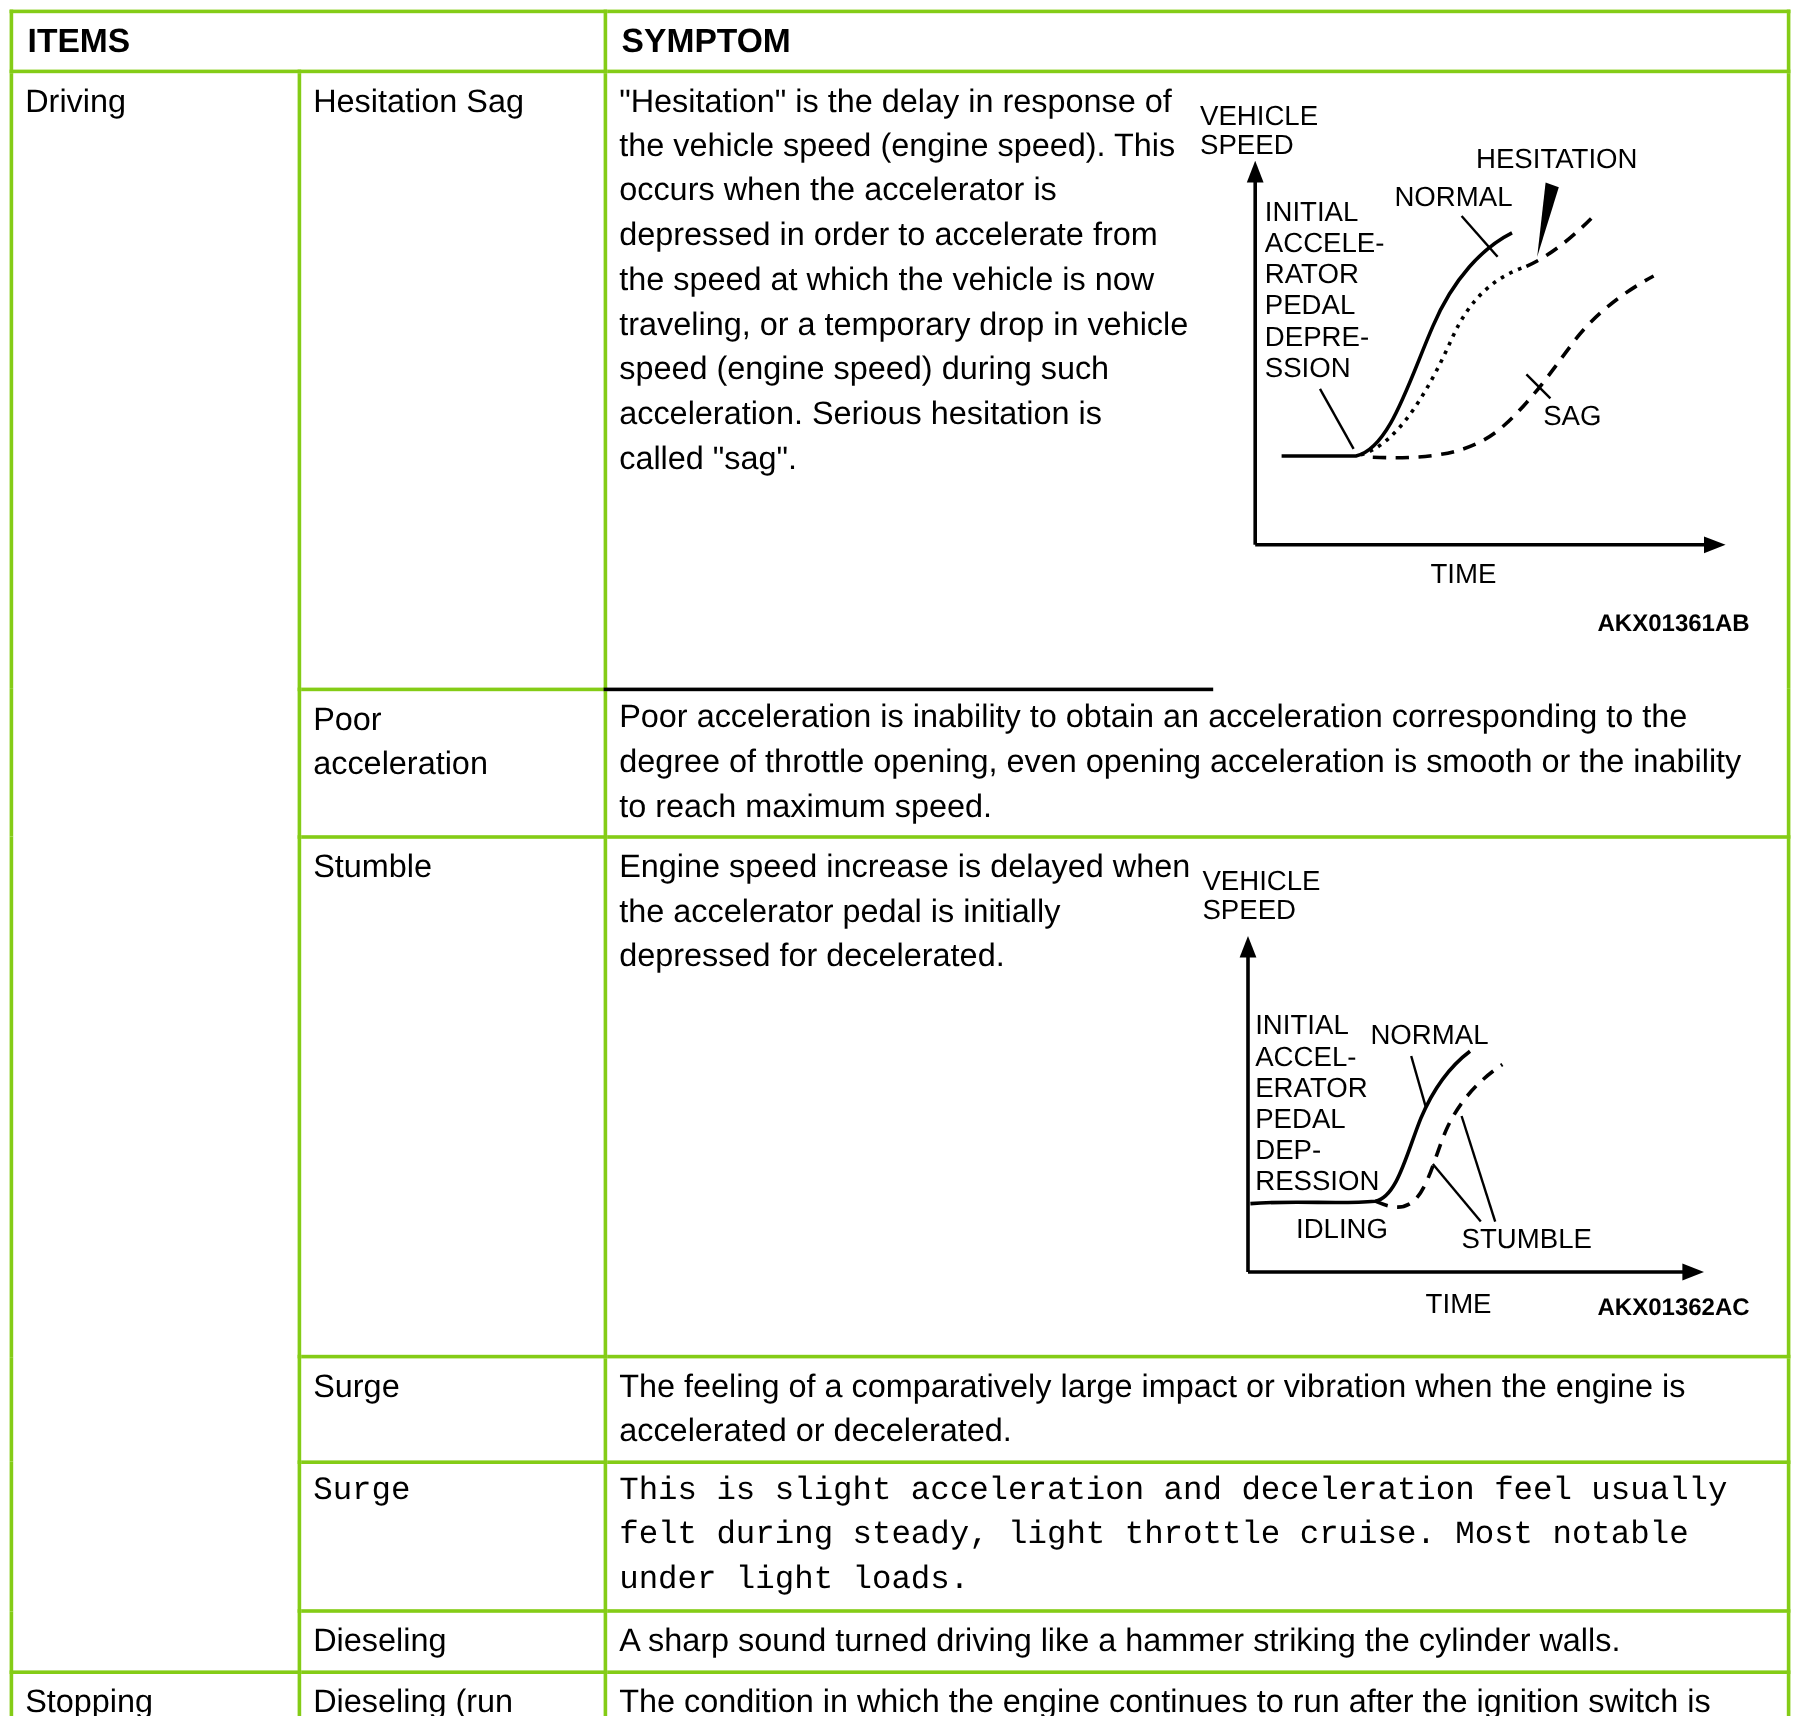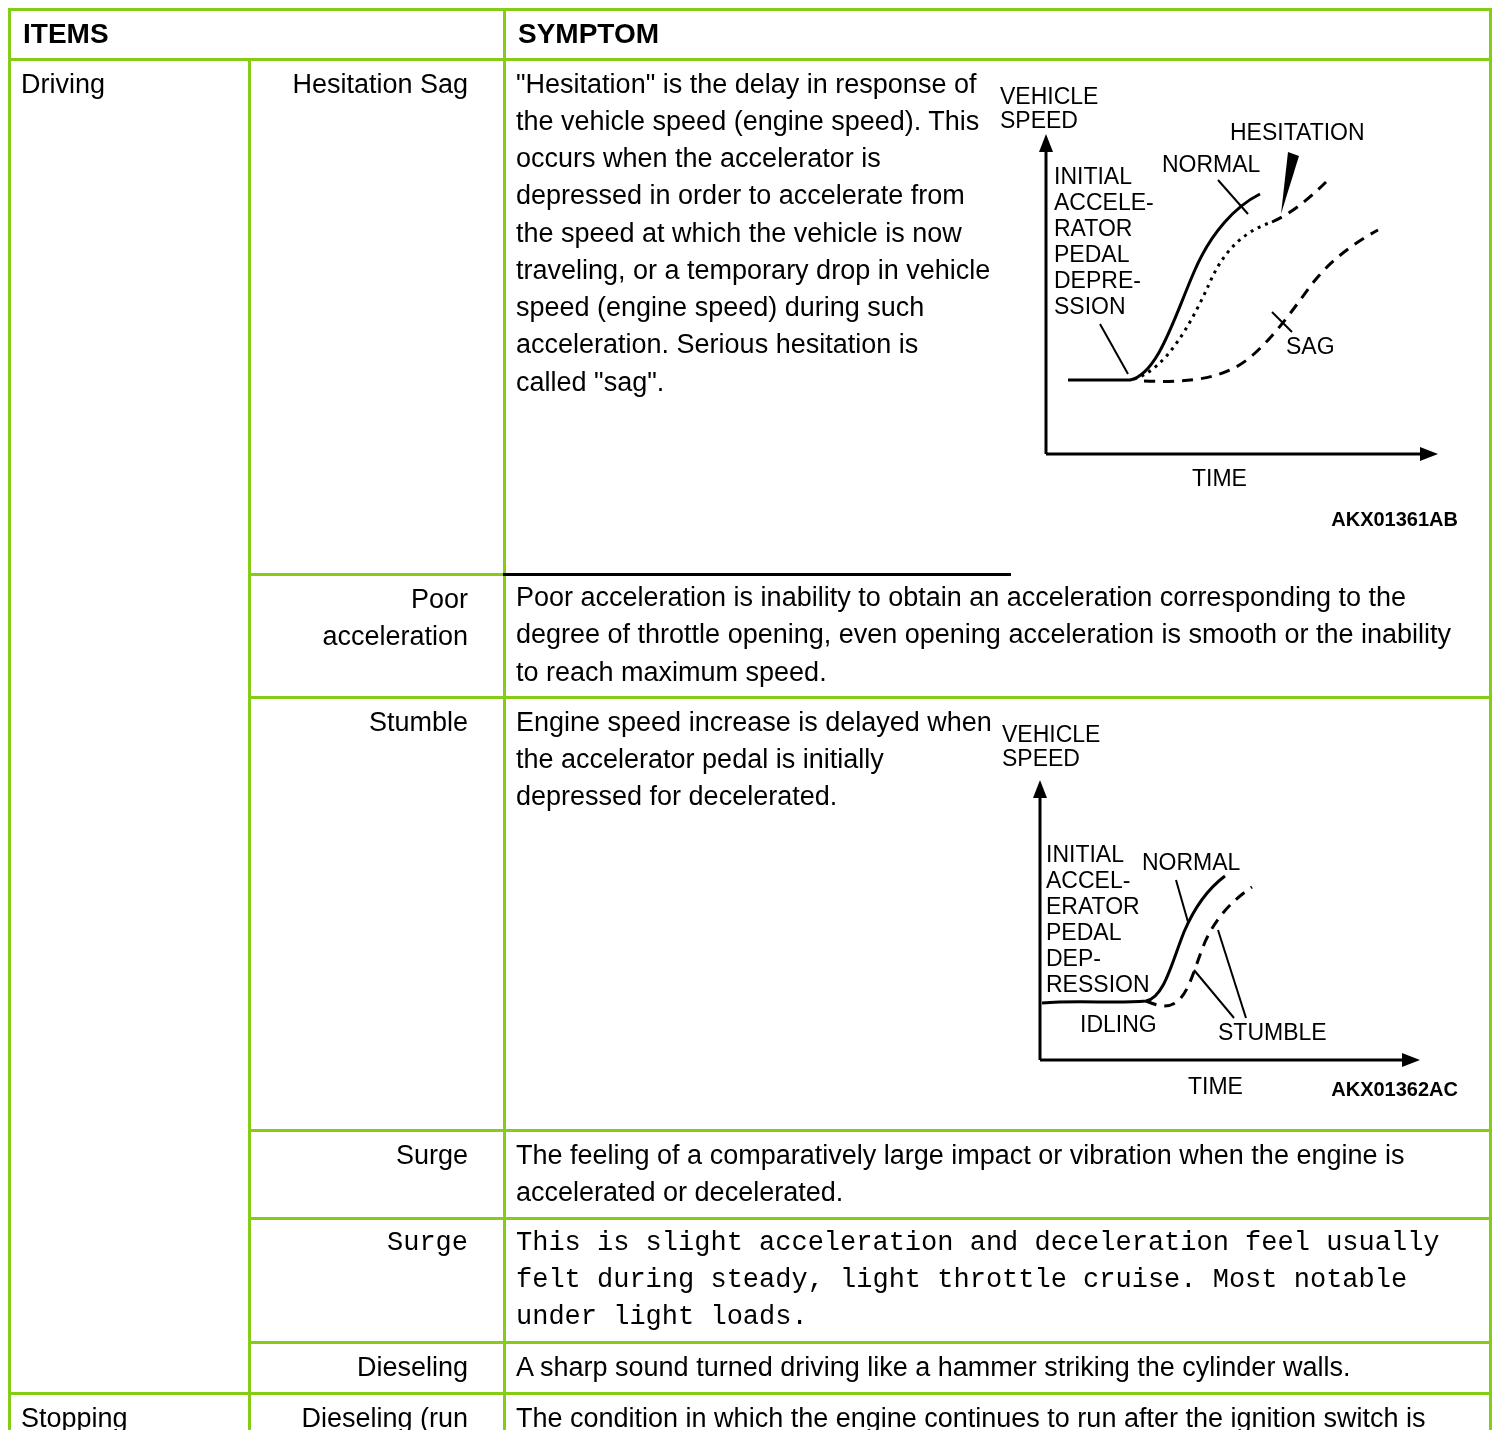--- a/index.html
+++ b/index.html
@@ -38,21 +38,21 @@
   }
   tr.r-header     { height: 42px;  }
   tr.r-hesitation { height: 515px; }
   tr.r-poor       { height: 120px; }
   tr.r-stumble    { height: 430px; }
   tr.r-shock      { height: 80px;  }
   tr.r-surge      { height: 82px; font-family: Liberation Mono, monospace;  }
   tr.r-knocking   { height: 44px;  }
   tr.r-stopping   { height: 84px;  }
 
-  td.sub-cell { padding-right: 35px; text-align: right; }
+  td.sub-cell { padding-right: 35px; }
 
   
   td.hesitation-sym {
     border-bottom-style: hidden;
     position: relative;
   }
   td.hesitation-sym::after {
     content: "";
     position: absolute;
     left: -3px;

